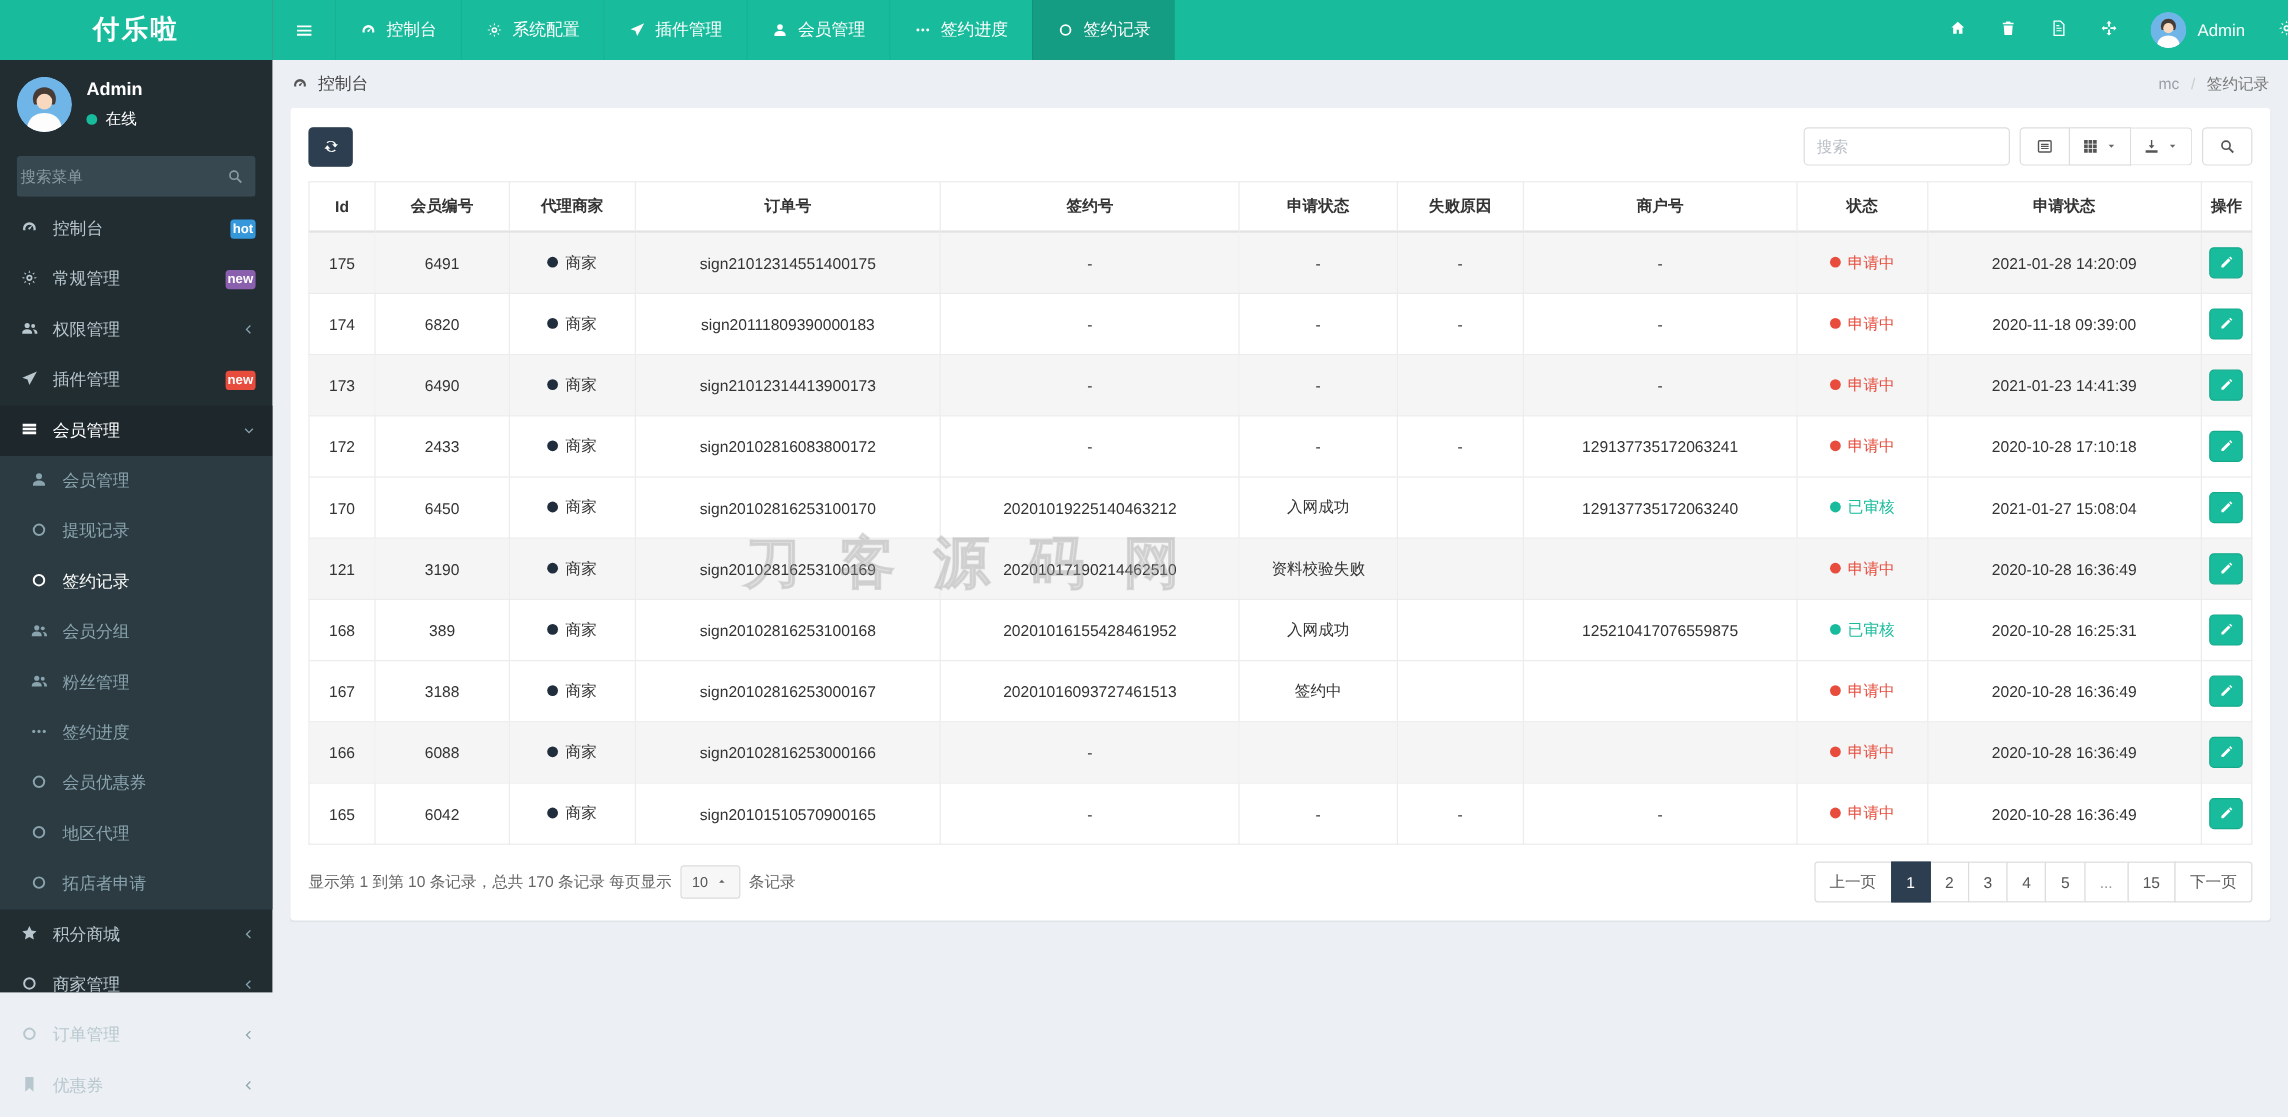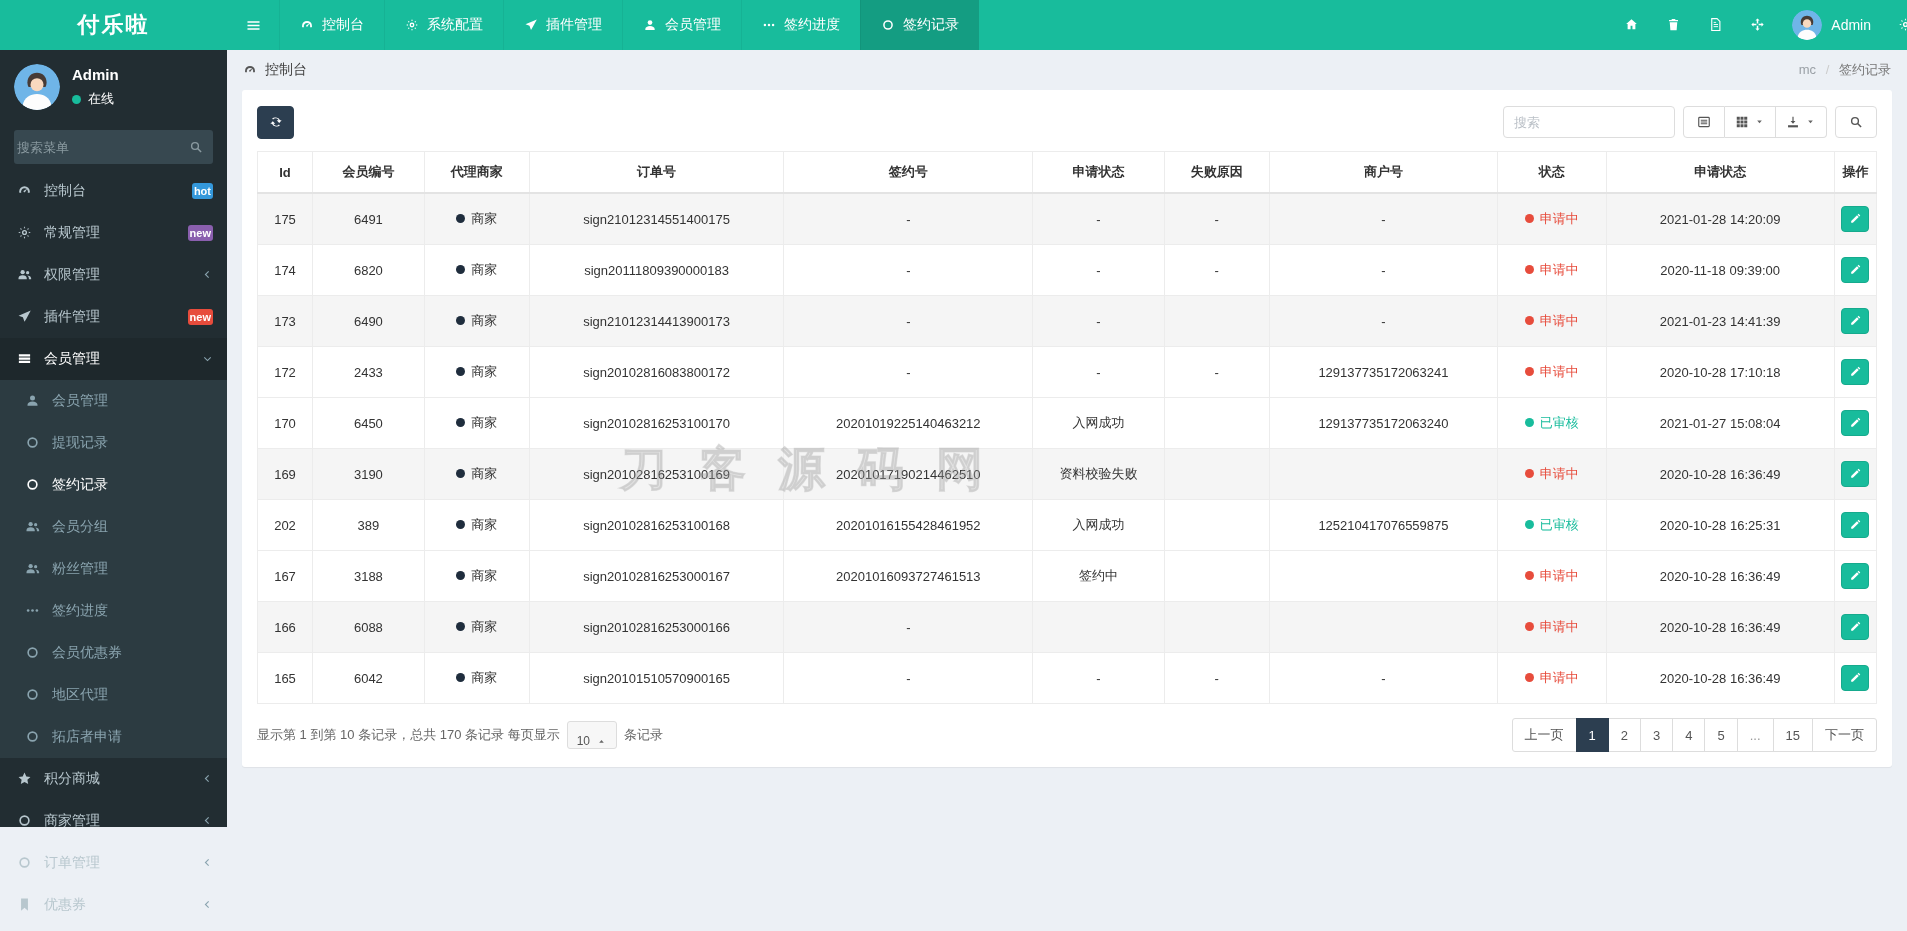--- a/index.html
+++ b/index.html
@@ -70,21 +70,21 @@
   
   table { width:100%; border-collapse:collapse; font-size:13px; color:#333; table-layout:fixed; }
   th, td { border:1px solid #ececec; text-align:center; padding:12px 6px; overflow:hidden; white-space:nowrap; }
   th { font-weight:bold; padding:11px 6px; border-bottom:2px solid #e3e3e3; background:#fff; font-size:13px; }
   tr.striped td { background:#f5f5f5; }
   .dot { display:inline-block; width:9px; height:9px; border-radius:50%; margin-right:6px; }
   .btn-edit { width:28px; height:26px; background:#18bc9c; border:1px solid #16aa8d; border-radius:4px; color:#fff; cursor:pointer; font-size:13px; }
 
   
   .pager { display:flex; align-items:center; margin-top:14px; font-size:13px; color:#666; }
-  .page-size-btn { border:1px solid #ddd; background:#f7f7f7; border-radius:3px; height:28px; padding:0 9px; margin:0 7px; font-size:12px; color:#555; display:inline-flex; align-items:flex-end; gap:6px; cursor:pointer; }
+  .page-size-btn { border:1px solid #ddd; background:#f7f7f7; border-radius:3px; height:28px; padding:0 9px; margin:0 7px; font-size:12px; color:#555; display:inline-flex; align-items:center; gap:6px; cursor:pointer; }
   .pagination { margin-left:auto; display:flex; list-style:none; }
   .page-btn { min-width:33px; height:34px; padding:0 12px; border:1px solid #ddd; background:#fff; color:#555; display:flex; align-items:center; justify-content:center; font-size:13px; cursor:pointer; margin-left:-1px; }
   .page-btn:first-child { border-radius:3px 0 0 3px; margin-left:17px; }
   .page-btn:last-child { border-radius:0 3px 3px 0; }
   .page-btn.active { background:#2c3e50; color:#fff; border-color:#2c3e50; position:relative; }
   .page-btn.dots { color:#999; }
 
   .watermark { position:absolute; left:378px; top:348px; font-size:47px; font-weight:bold; color:rgba(160,160,160,0.22); -webkit-text-stroke:1px rgba(150,150,150,0.25); letter-spacing:32px; white-space:nowrap; pointer-events:none; z-index:5; }
 </style>
 </head>
@@ -502,36 +502,36 @@
             <td>入网成功</td>
             <td></td>
             <td>129137735172063240</td>
             <td><span style="color:#18bc9c"><span class="dot" style="background:#18bc9c"></span>已审核</span></td>
             <td>2021-01-27 15:08:04</td>
             <td><button class="btn-edit icon"><svg viewBox="0 0 24 24" aria-hidden="true">
                   <path d="M4 16.8L14.8 6l3.2 3.2L7.2 20H4zM15.9 4.9l1.7-1.7 3.2 3.2-1.7 1.7z"></path>
                 </svg></button></td>
           </tr>
           <tr class="striped">
-            <td>169</td>
+            <td>121</td>
             <td>3190</td>
             <td><span class="dot" style="background:#1f2d3d"></span>商家</td>
             <td>sign20102816253100169</td>
             <td>20201017190214462510</td>
             <td>资料校验失败</td>
             <td></td>
             <td></td>
             <td><span style="color:#e74c3c"><span class="dot" style="background:#e74c3c"></span>申请中</span></td>
             <td>2020-10-28 16:36:49</td>
             <td><button class="btn-edit icon"><svg viewBox="0 0 24 24" aria-hidden="true">
                   <path d="M4 16.8L14.8 6l3.2 3.2L7.2 20H4zM15.9 4.9l1.7-1.7 3.2 3.2-1.7 1.7z"></path>
                 </svg></button></td>
           </tr>
           <tr>
-            <td>202</td>
+            <td>168</td>
             <td>389</td>
             <td><span class="dot" style="background:#1f2d3d"></span>商家</td>
             <td>sign20102816253100168</td>
             <td>20201016155428461952</td>
             <td>入网成功</td>
             <td></td>
             <td>125210417076559875</td>
             <td><span style="color:#18bc9c"><span class="dot" style="background:#18bc9c"></span>已审核</span></td>
             <td>2020-10-28 16:25:31</td>
             <td><button class="btn-edit icon"><svg viewBox="0 0 24 24" aria-hidden="true">

